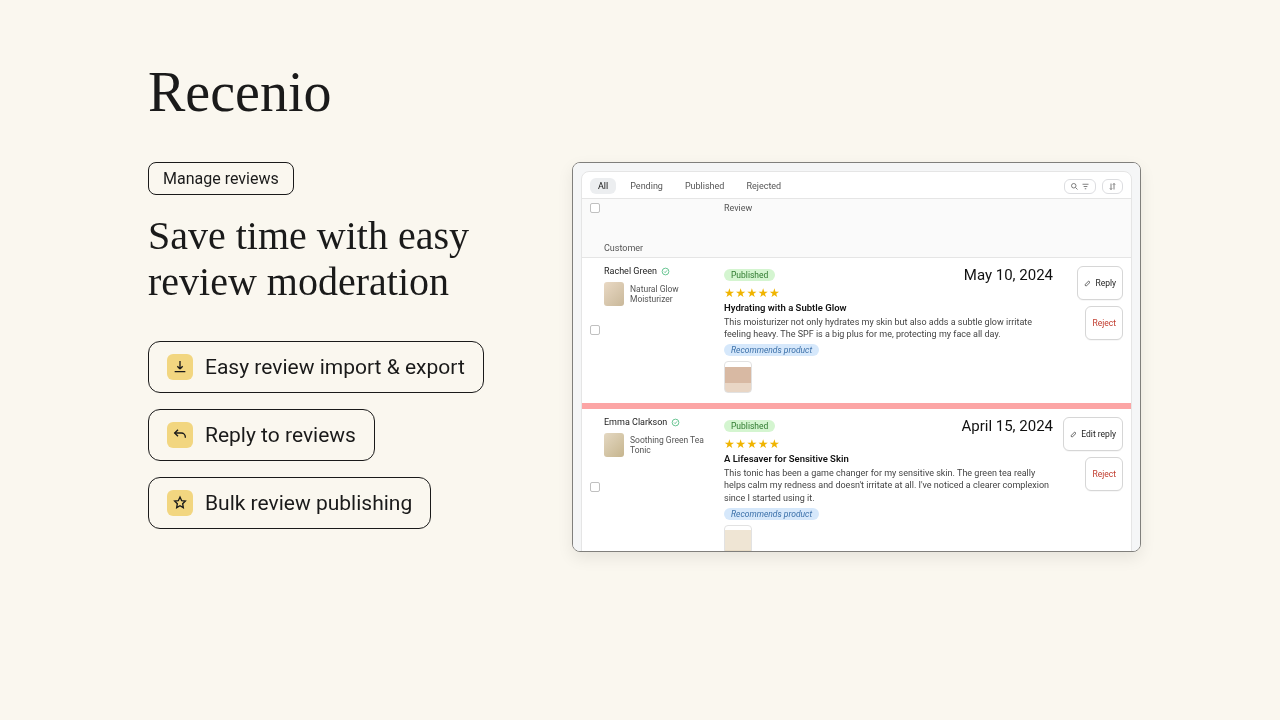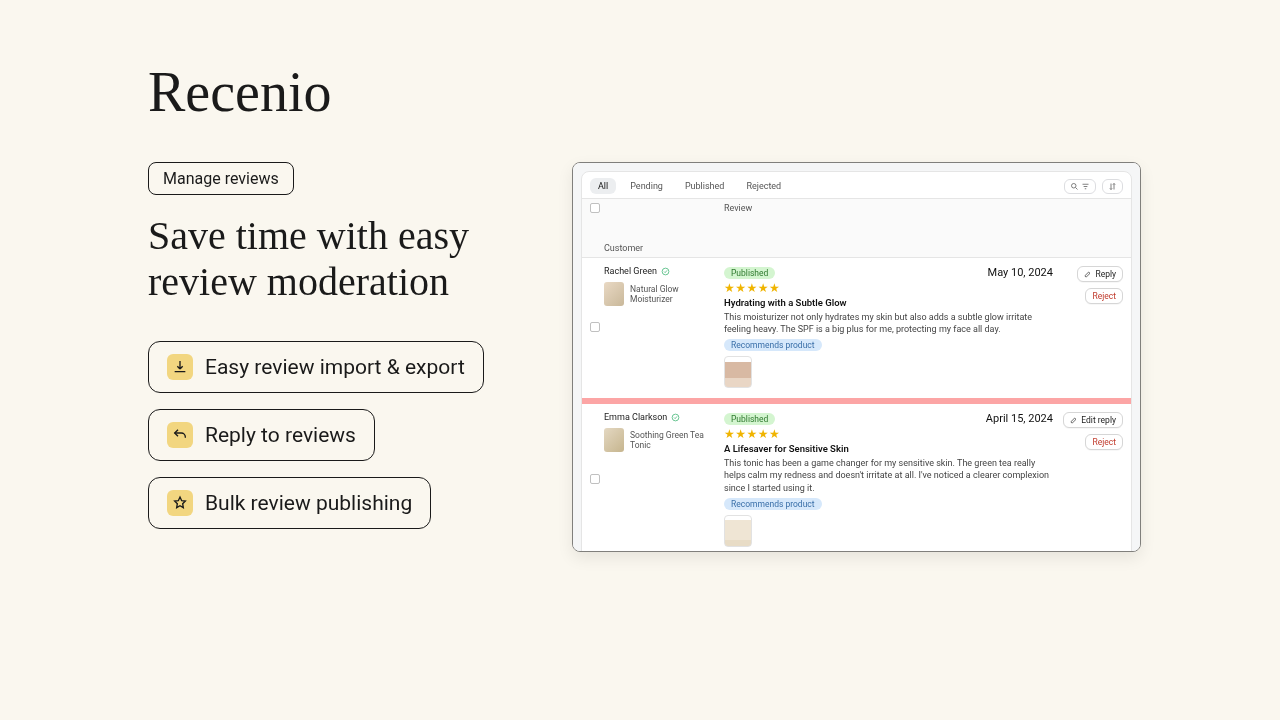--- a/index.html
+++ b/index.html
@@ -155,40 +155,41 @@
 
   .topline { display:flex; justify-content:space-between; align-items:center; margin-bottom:2px;}
   .badge-pub {
     display:inline-block;
     background:#d4f5d0;
     color:#2f7a2f;
     border-radius:6px;
     padding:1px 7px;
     font-size:8.5px;
   }
-  .date { font-size:11px; color:#111; }
+  .date { font-size:15px; color:#111; }
   .stars { color:#f0b400; font-size:12px; letter-spacing:0.5px; margin-bottom:2px;}
   .rev-title { font-weight:600; color:#111; margin-bottom:3px; font-size:9.5px;}
   .rev-body { color:#444; line-height:1.35; margin-bottom:4px; font-size:9px;}
   .rec-badge {
     display:inline-block;
     background:#d6e8fb;
     color:#3a6fa8;
     border-radius:6px;
     padding:1px 7px;
     font-size:8.5px;
     margin-bottom:5px;
+    font-style:italic;
   }
   .rev-photo { width:28px; height:32px; border-radius:4px; border:1px solid #e2e2e2; background:linear-gradient(180deg,#fff 18%,#d8b9a3 18% 70%, #e9d6c5 70%); }
   .row2 .rev-photo { background:linear-gradient(180deg,#fff 12%,#efe5d4 12% 80%, #e8dcc6 80%); }
 
   .btn {
     border:1px solid #d6d6d6;
     border-radius:6px;
-    padding:2px 6px;
+    padding:11px 6px;
     font-size:8.5px;
     display:flex;
     align-items:center;
     gap:3px;
     background:#fff;
     cursor:pointer;
     color:#222;
     box-shadow: 0 1px 0 rgba(0,0,0,0.03);
   }
   .btn svg { width:8px; height:8px; stroke:#222; fill:none; stroke-width:2;}

